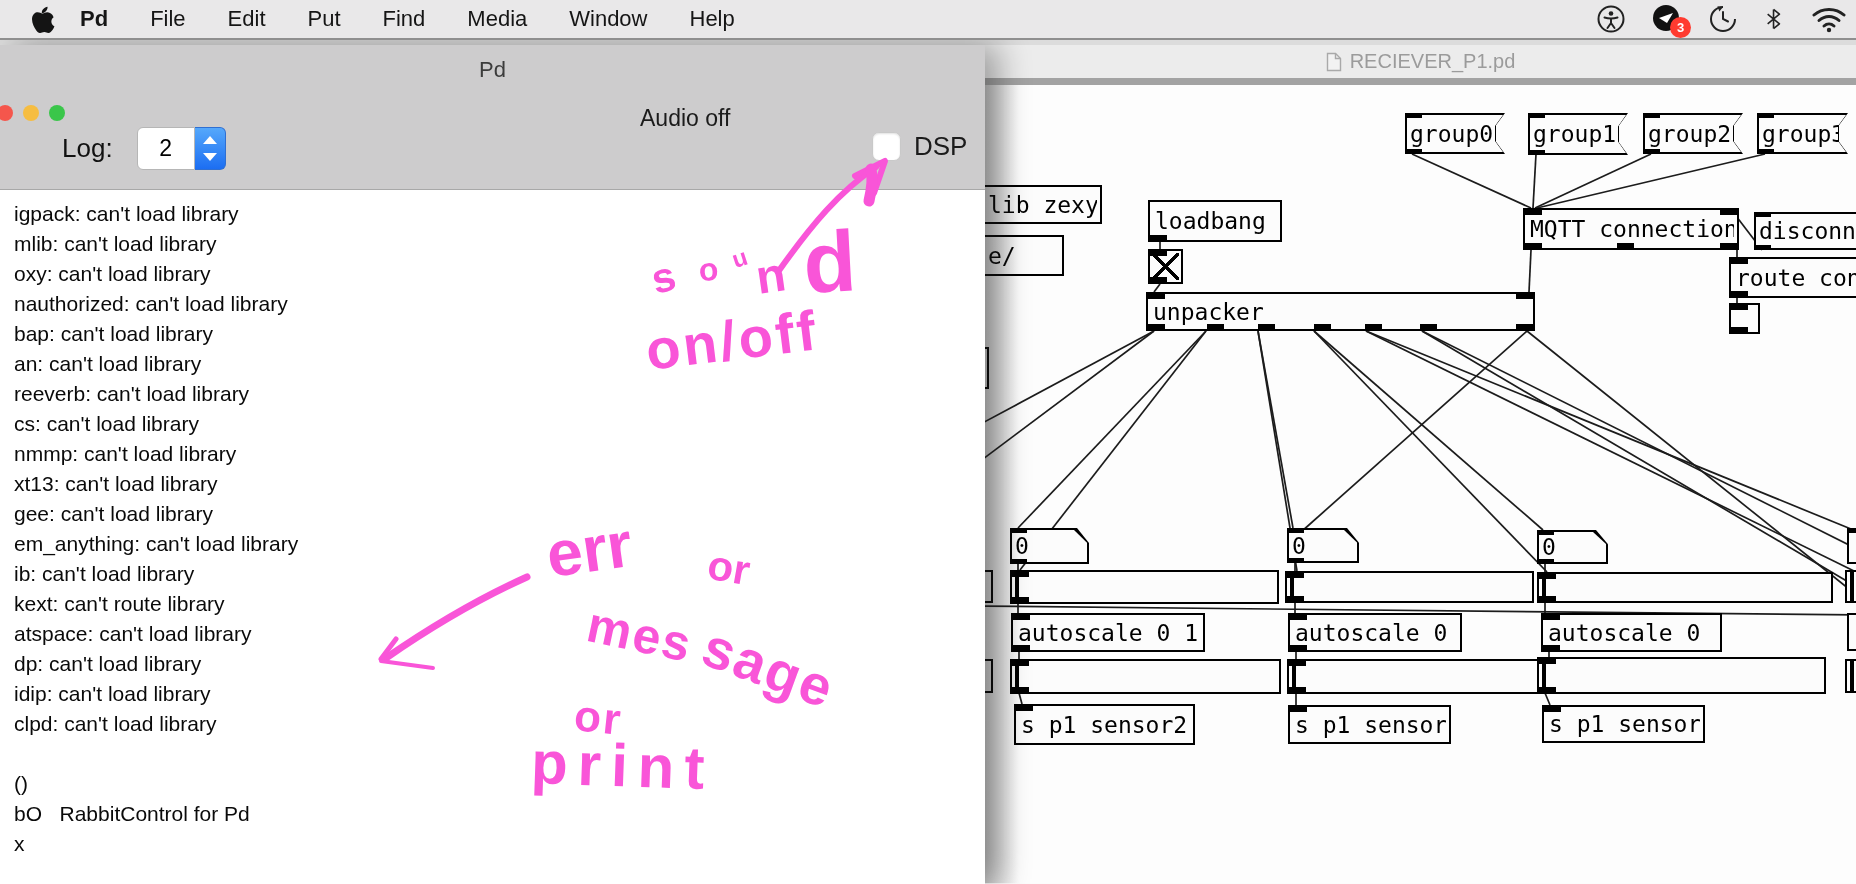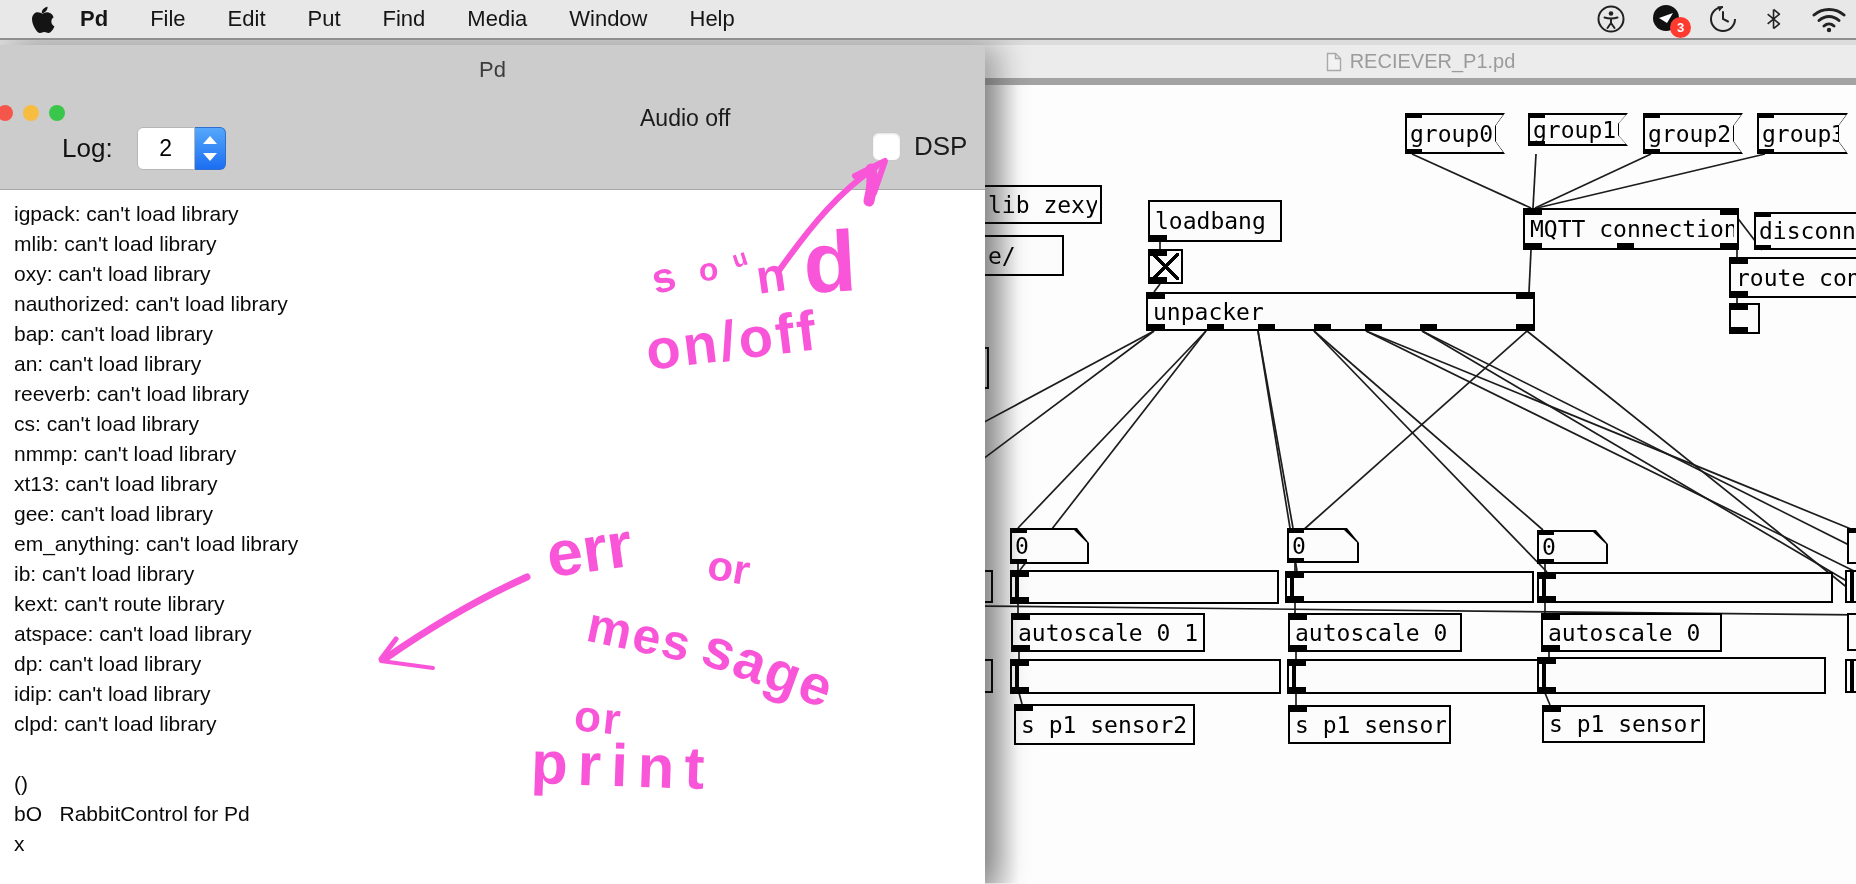--- a/index.html
+++ b/index.html
@@ -192,21 +192,21 @@
           <line x1="564" y1="566" x2="564" y2="572"></line>
           <line x1="560" y1="608" x2="565" y2="620"></line>
         </svg>
       <div id="patch-nodes">
           <div class="node t-msg" style="left: 420px; top: 28px; width: 100px; height: 41px;">
             <div class="skin"></div>
             <span class="lbl">group0</span>
             <div class="port in" style="left: 0px;"></div>
             <div class="port out" style="left: 0px;"></div>
           </div>
-          <div class="node t-msg" style="left: 543px; top: 28px; width: 100px; height: 33px;">
+          <div class="node t-msg" style="left: 543px; top: 28px; width: 100px; height: 42px;">
             <div class="skin"></div>
             <span class="lbl">group1</span>
             <div class="port in" style="left: 0px;"></div>
             <div class="port out" style="left: 0px;"></div>
           </div>
           <div class="node t-msg" style="left: 658px; top: 28px; width: 100px; height: 41px;">
             <div class="skin"></div>
             <span class="lbl">group2</span>
             <div class="port in" style="left: 0px;"></div>
             <div class="port out" style="left: 0px;"></div>

